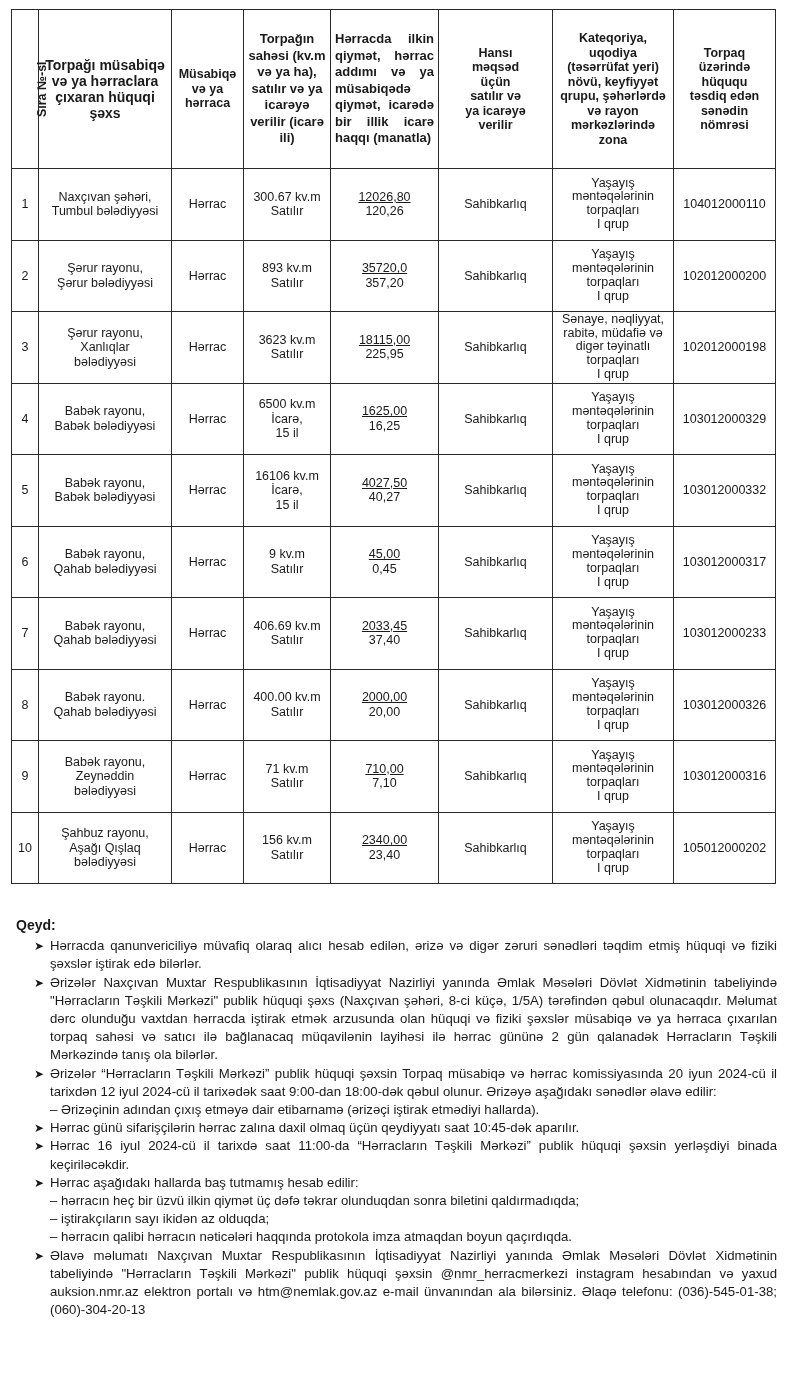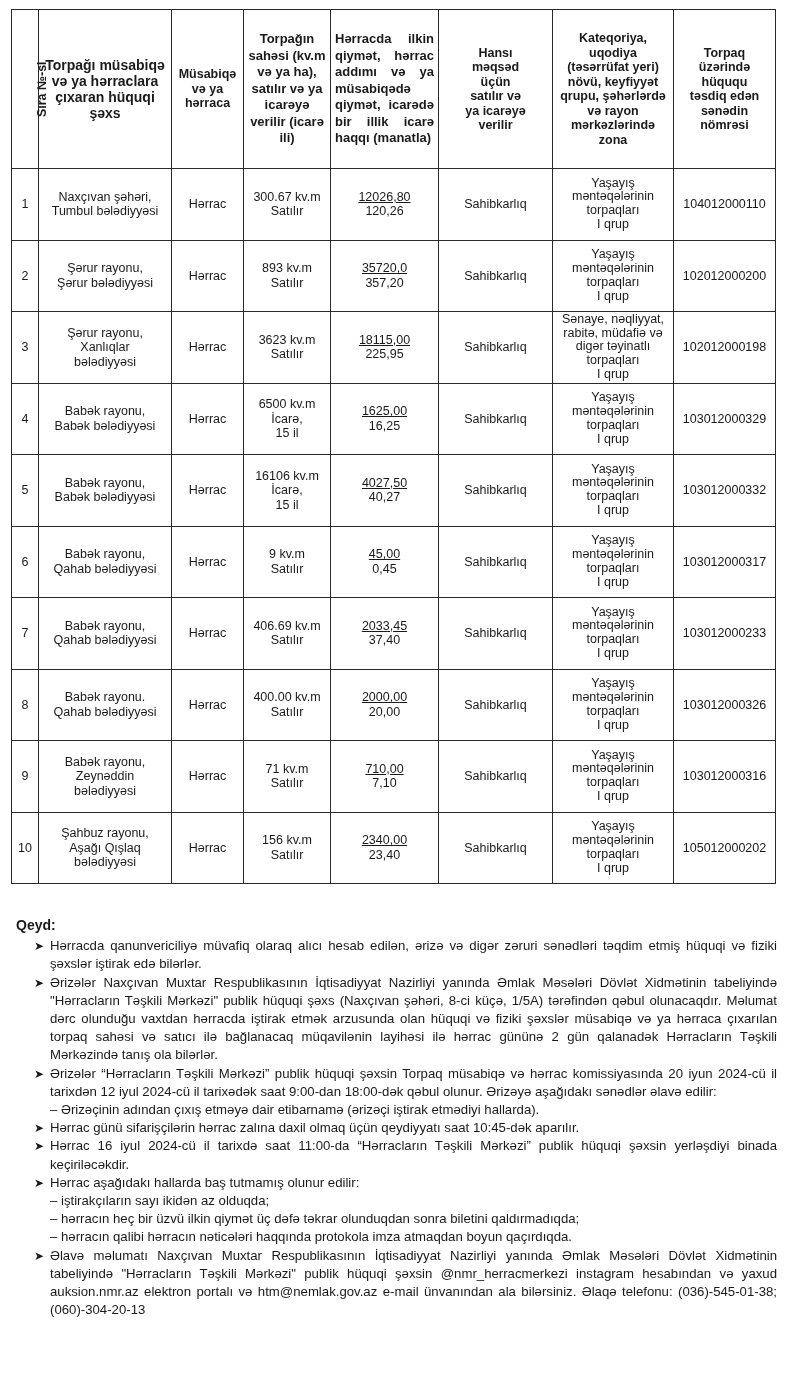--- a/index.html
+++ b/index.html
@@ -319,19 +319,19 @@
 
 <div class="notes">
   <div class="title">Qeyd:</div>
   <div id="notes-list">
       <div class="bullet"><span class="arrow">➤</span><span>Hərracda qanunvericiliyə müvafiq olaraq alıcı hesab edilən, ərizə və digər zəruri sənədləri təqdim etmiş hüquqi və fiziki şəxslər iştirak edə bilərlər.</span></div>
       <div class="bullet"><span class="arrow">➤</span><span>Ərizələr Naxçıvan Muxtar Respublikasının İqtisadiyyat Nazirliyi yanında Əmlak Məsələri Dövlət Xidmətinin tabeliyində "Hərracların Təşkili Mərkəzi" publik hüquqi şəxs (Naxçıvan şəhəri, 8-ci küçə, 1/5A) tərəfindən qəbul olunacaqdır. Məlumat dərc olunduğu vaxtdan hərracda iştirak etmək arzusunda olan hüquqi və fiziki şəxslər müsabiqə və ya hərraca çıxarılan torpaq sahəsi və satıcı ilə bağlanacaq müqavilənin layihəsi ilə hərrac gününə 2 gün qalanadək Hərracların Təşkili Mərkəzində tanış ola bilərlər.</span></div>
       <div class="bullet"><span class="arrow">➤</span><span>Ərizələr “Hərracların Təşkili Mərkəzi” publik hüquqi şəxsin Torpaq müsabiqə və hərrac komissiyasında 20 iyun 2024-cü il tarixdən 12 iyul 2024-cü il  tarixədək saat 9:00-dan 18:00-dək qəbul olunur. Ərizəyə aşağıdakı sənədlər əlavə edilir:</span></div>
       <div class="sub">– Ərizəçinin adından çıxış etməyə dair etibarnamə (ərizəçi iştirak etmədiyi hallarda).</div>
       <div class="bullet"><span class="arrow">➤</span><span>Hərrac günü sifarişçilərin hərrac zalına daxil olmaq üçün qeydiyyatı saat 10:45-dək aparılır.</span></div>
       <div class="bullet"><span class="arrow">➤</span><span>Hərrac 16 iyul 2024-cü il tarixdə saat 11:00-da “Hərracların Təşkili Mərkəzi” publik hüquqi şəxsin yerləşdiyi binada keçiriləcəkdir.</span></div>
-      <div class="bullet"><span class="arrow">➤</span><span>Hərrac aşağıdakı hallarda baş tutmamış olunur edilir:</span></div>
+      <div class="bullet"><span class="arrow">➤</span><span>Hərrac aşağıdakı hallarda baş tutmamış hesab edilir:</span></div>
+      <div class="sub">–  hərracın heç bir üzvü ilkin qiymət üç dəfə təkrar olunduqdan sonra biletini qaldırmadıqda;</div>
       <div class="sub">–  iştirakçıların sayı ikidən az olduqda;</div>
-      <div class="sub">–  hərracın heç bir üzvü ilkin qiymət üç dəfə təkrar olunduqdan sonra biletini qaldırmadıqda;</div>
       <div class="sub">–  hərracın qalibi hərracın nəticələri haqqında protokola imza atmaqdan boyun qaçırdıqda.</div>
       <div class="bullet"><span class="arrow">➤</span><span>Əlavə məlumatı Naxçıvan Muxtar Respublikasının İqtisadiyyat Nazirliyi yanında Əmlak Məsələri Dövlət Xidmətinin tabeliyində "Hərracların Təşkili Mərkəzi" publik hüquqi şəxsin @nmr_herracmerkezi instagram hesabından və yaxud auksion.nmr.az elektron portalı və htm@nemlak.gov.az e-mail ünvanından ala bilərsiniz. Əlaqə telefonu: (036)-545-01-38; (060)-304-20-13</span></div>
     </div>
 </div>
 
 </body></html>

